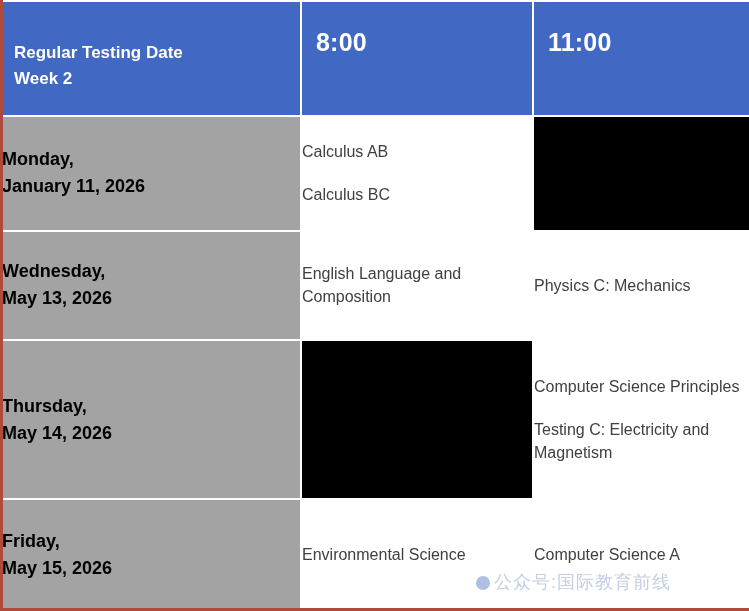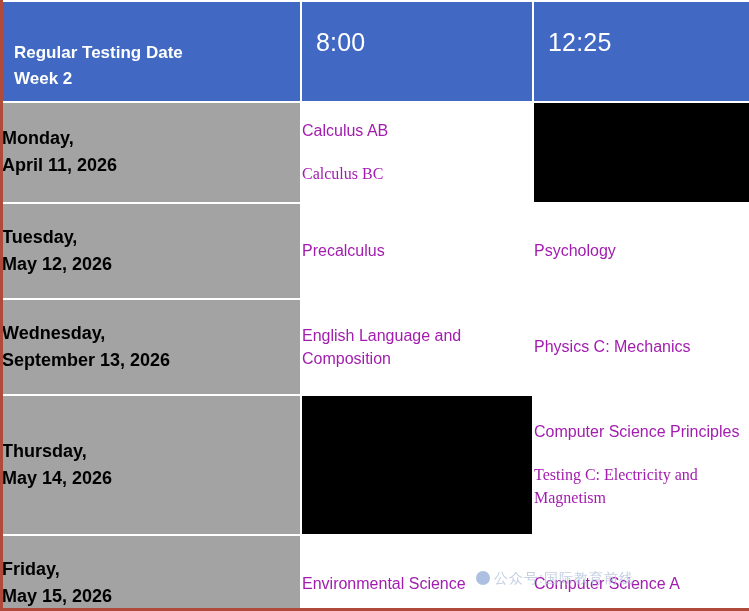--- a/index.html
+++ b/index.html
@@ -39,21 +39,21 @@
     padding: 10px 10px 8px 12px;
     font-weight: bold;
     font-size: 17px;
     line-height: 1.55;
     margin-top: 28px;
   }
   .hdr-date .l1 { display: block; }
   .hdr-date .l2 { display: block; }
   .hdr-time {
     padding: 26px 5px 0 14px;
-    font-weight: normal;
+    font-weight: bold;
     font-size: 25px;
     letter-spacing: 0.2px;
   }
   
   .datecell {
     background: #a3a3a3;
     color: #000000;
     font-weight: bold;
     font-size: 18px;
     line-height: 1.5;
@@ -64,37 +64,36 @@
     display: flex;
     flex-direction: column;
     justify-content: center;
     height: 100%;
   }
   .datecell .d1 { display: block; }
   .datecell .d2 { display: block; }
   
   .exams {
     background: #ffffff;
-    color: #a21caf;
+    color: #404040;
     font-size: 16px;
     line-height: 1.45;
     padding: 0 12px 0 12px;
   }
   .exams .inner {
     display: flex;
     flex-direction: column;
     justify-content: center;
     height: 100%;
   }
   .exam-item {
     margin: 0 0 0 0;
   }
   .exam-item + .exam-item {
     margin-top: 20px;
-    font-family: Liberation Serif, serif;
   }
   .blackcell {
     background: #000000;
   }
   
   .r-head { height: 93px; }
   .r1 { height: 101px; }
   .r2 { height: 96px; }
   .r3 { height: 96px; padding-left: 16px; }
   .r4 { height: 140px; }
@@ -115,21 +114,21 @@
     top: 0;
     width: 3px;
     height: 611px;
     background: #b04a3a;
   }
   
   .watermark {
     position: absolute;
     left: 476px;
     top: 570px;
-    font-size: 14px;
+    font-size: 18px;
     color: #b9c6dd;
     opacity: 0.85;
     white-space: nowrap;
     letter-spacing: 1px;
     pointer-events: none;
   }
   .watermark .wm-icon {
     display: inline-block;
     width: 14px;
     height: 14px;
@@ -155,64 +154,46 @@
         <td class="hdr">
           <div class="hdr-date">
             <span class="l1">Regular Testing Date</span>
             <span class="l2">Week 2</span>
           </div>
         </td>
         <td class="hdr">
           <div class="hdr-time">8:00</div>
         </td>
         <td class="hdr">
-          <div class="hdr-time">12:25</div>
+          <div class="hdr-time">11:00</div>
         </td>
       </tr>
 
       <tr class="r1">
         <td class="datecell">
           <div class="inner">
             <span class="d1">Monday,</span>
-            <span class="d2">April 11, 2026</span>
+            <span class="d2">January 11, 2026</span>
           </div>
         </td>
         <td class="exams">
           <div class="inner">
             <div class="exam-item">Calculus AB</div>
             <div class="exam-item">Calculus BC</div>
           </div>
         </td>
         <td class="blackcell"></td>
       </tr>
 
-      <tr class="r2">
-        <td class="datecell">
-          <div class="inner">
-            <span class="d1">Tuesday,</span>
-            <span class="d2">May 12, 2026</span>
-          </div>
-        </td>
-        <td class="exams">
-          <div class="inner">
-            <div class="exam-item">Precalculus</div>
-          </div>
-        </td>
-        <td class="exams">
-          <div class="inner">
-            <div class="exam-item">Psychology</div>
-          </div>
-        </td>
-      </tr>
 
       <tr class="r3">
         <td class="datecell">
           <div class="inner">
             <span class="d1">Wednesday,</span>
-            <span class="d2">September 13, 2026</span>
+            <span class="d2">May 13, 2026</span>
           </div>
         </td>
         <td class="exams">
           <div class="inner">
             <div class="exam-item">English Language and Composition</div>
           </div>
         </td>
         <td class="exams">
           <div class="inner">
             <div class="exam-item">Physics C: Mechanics</div>

